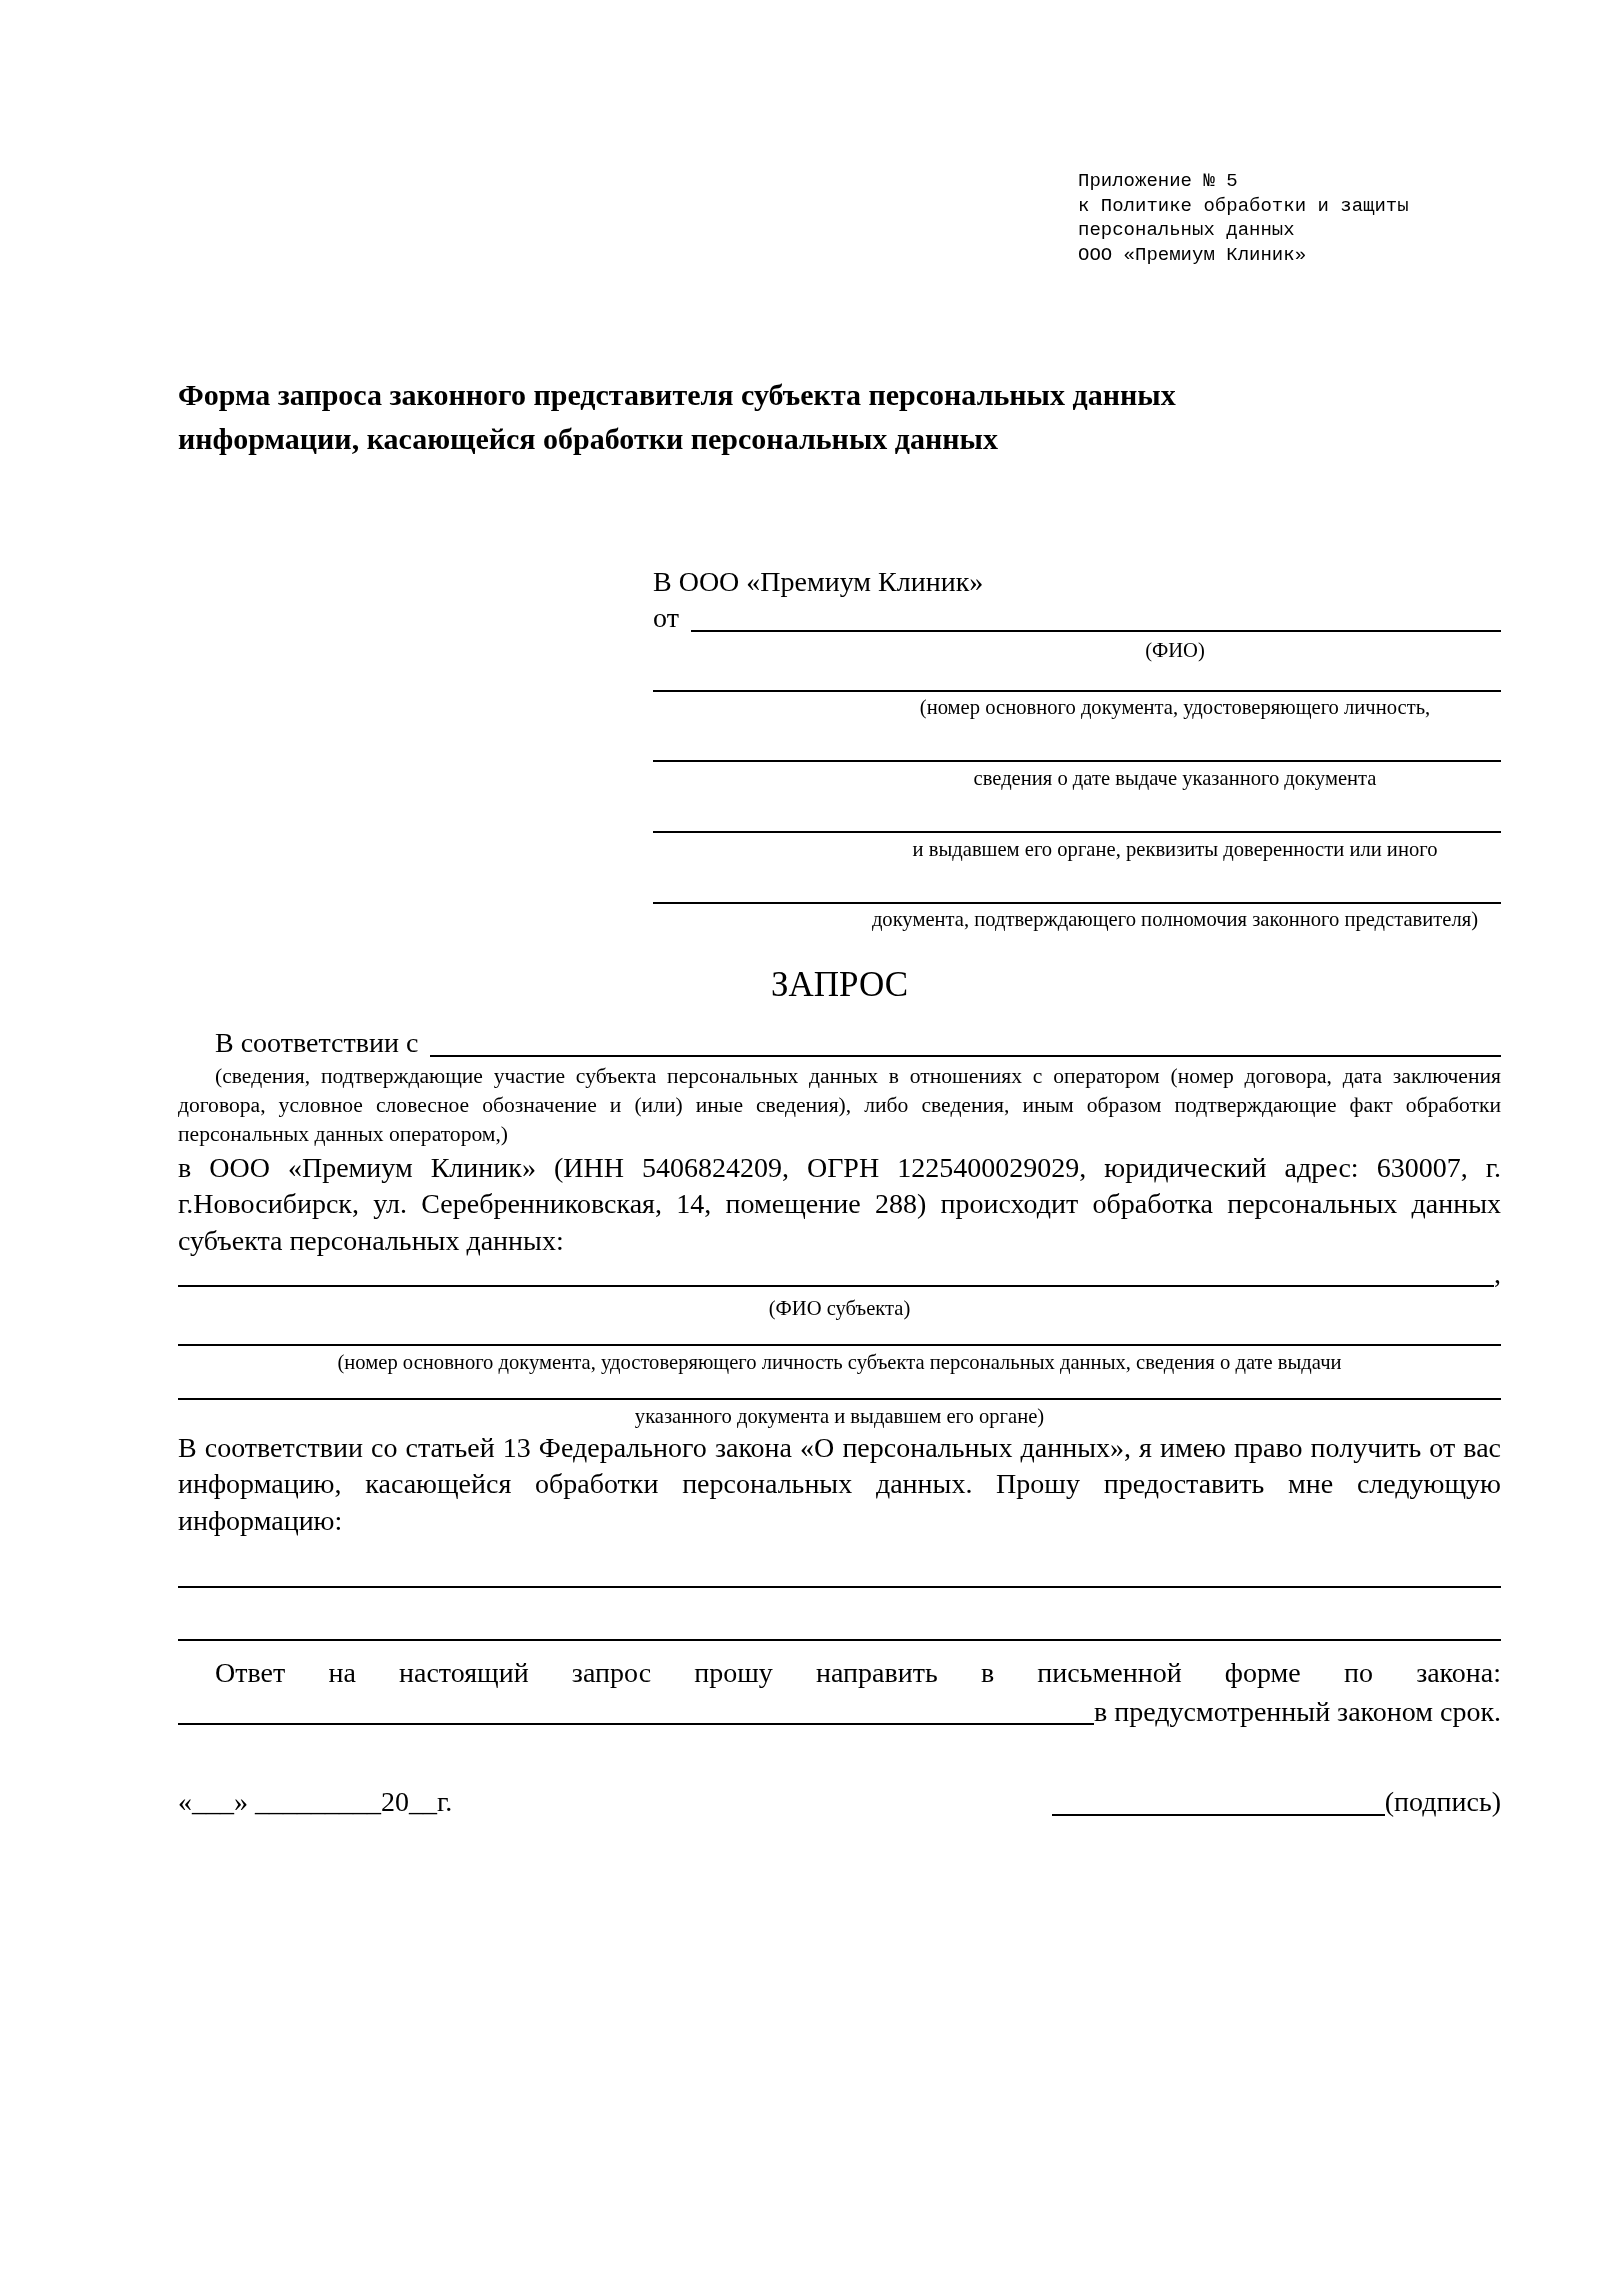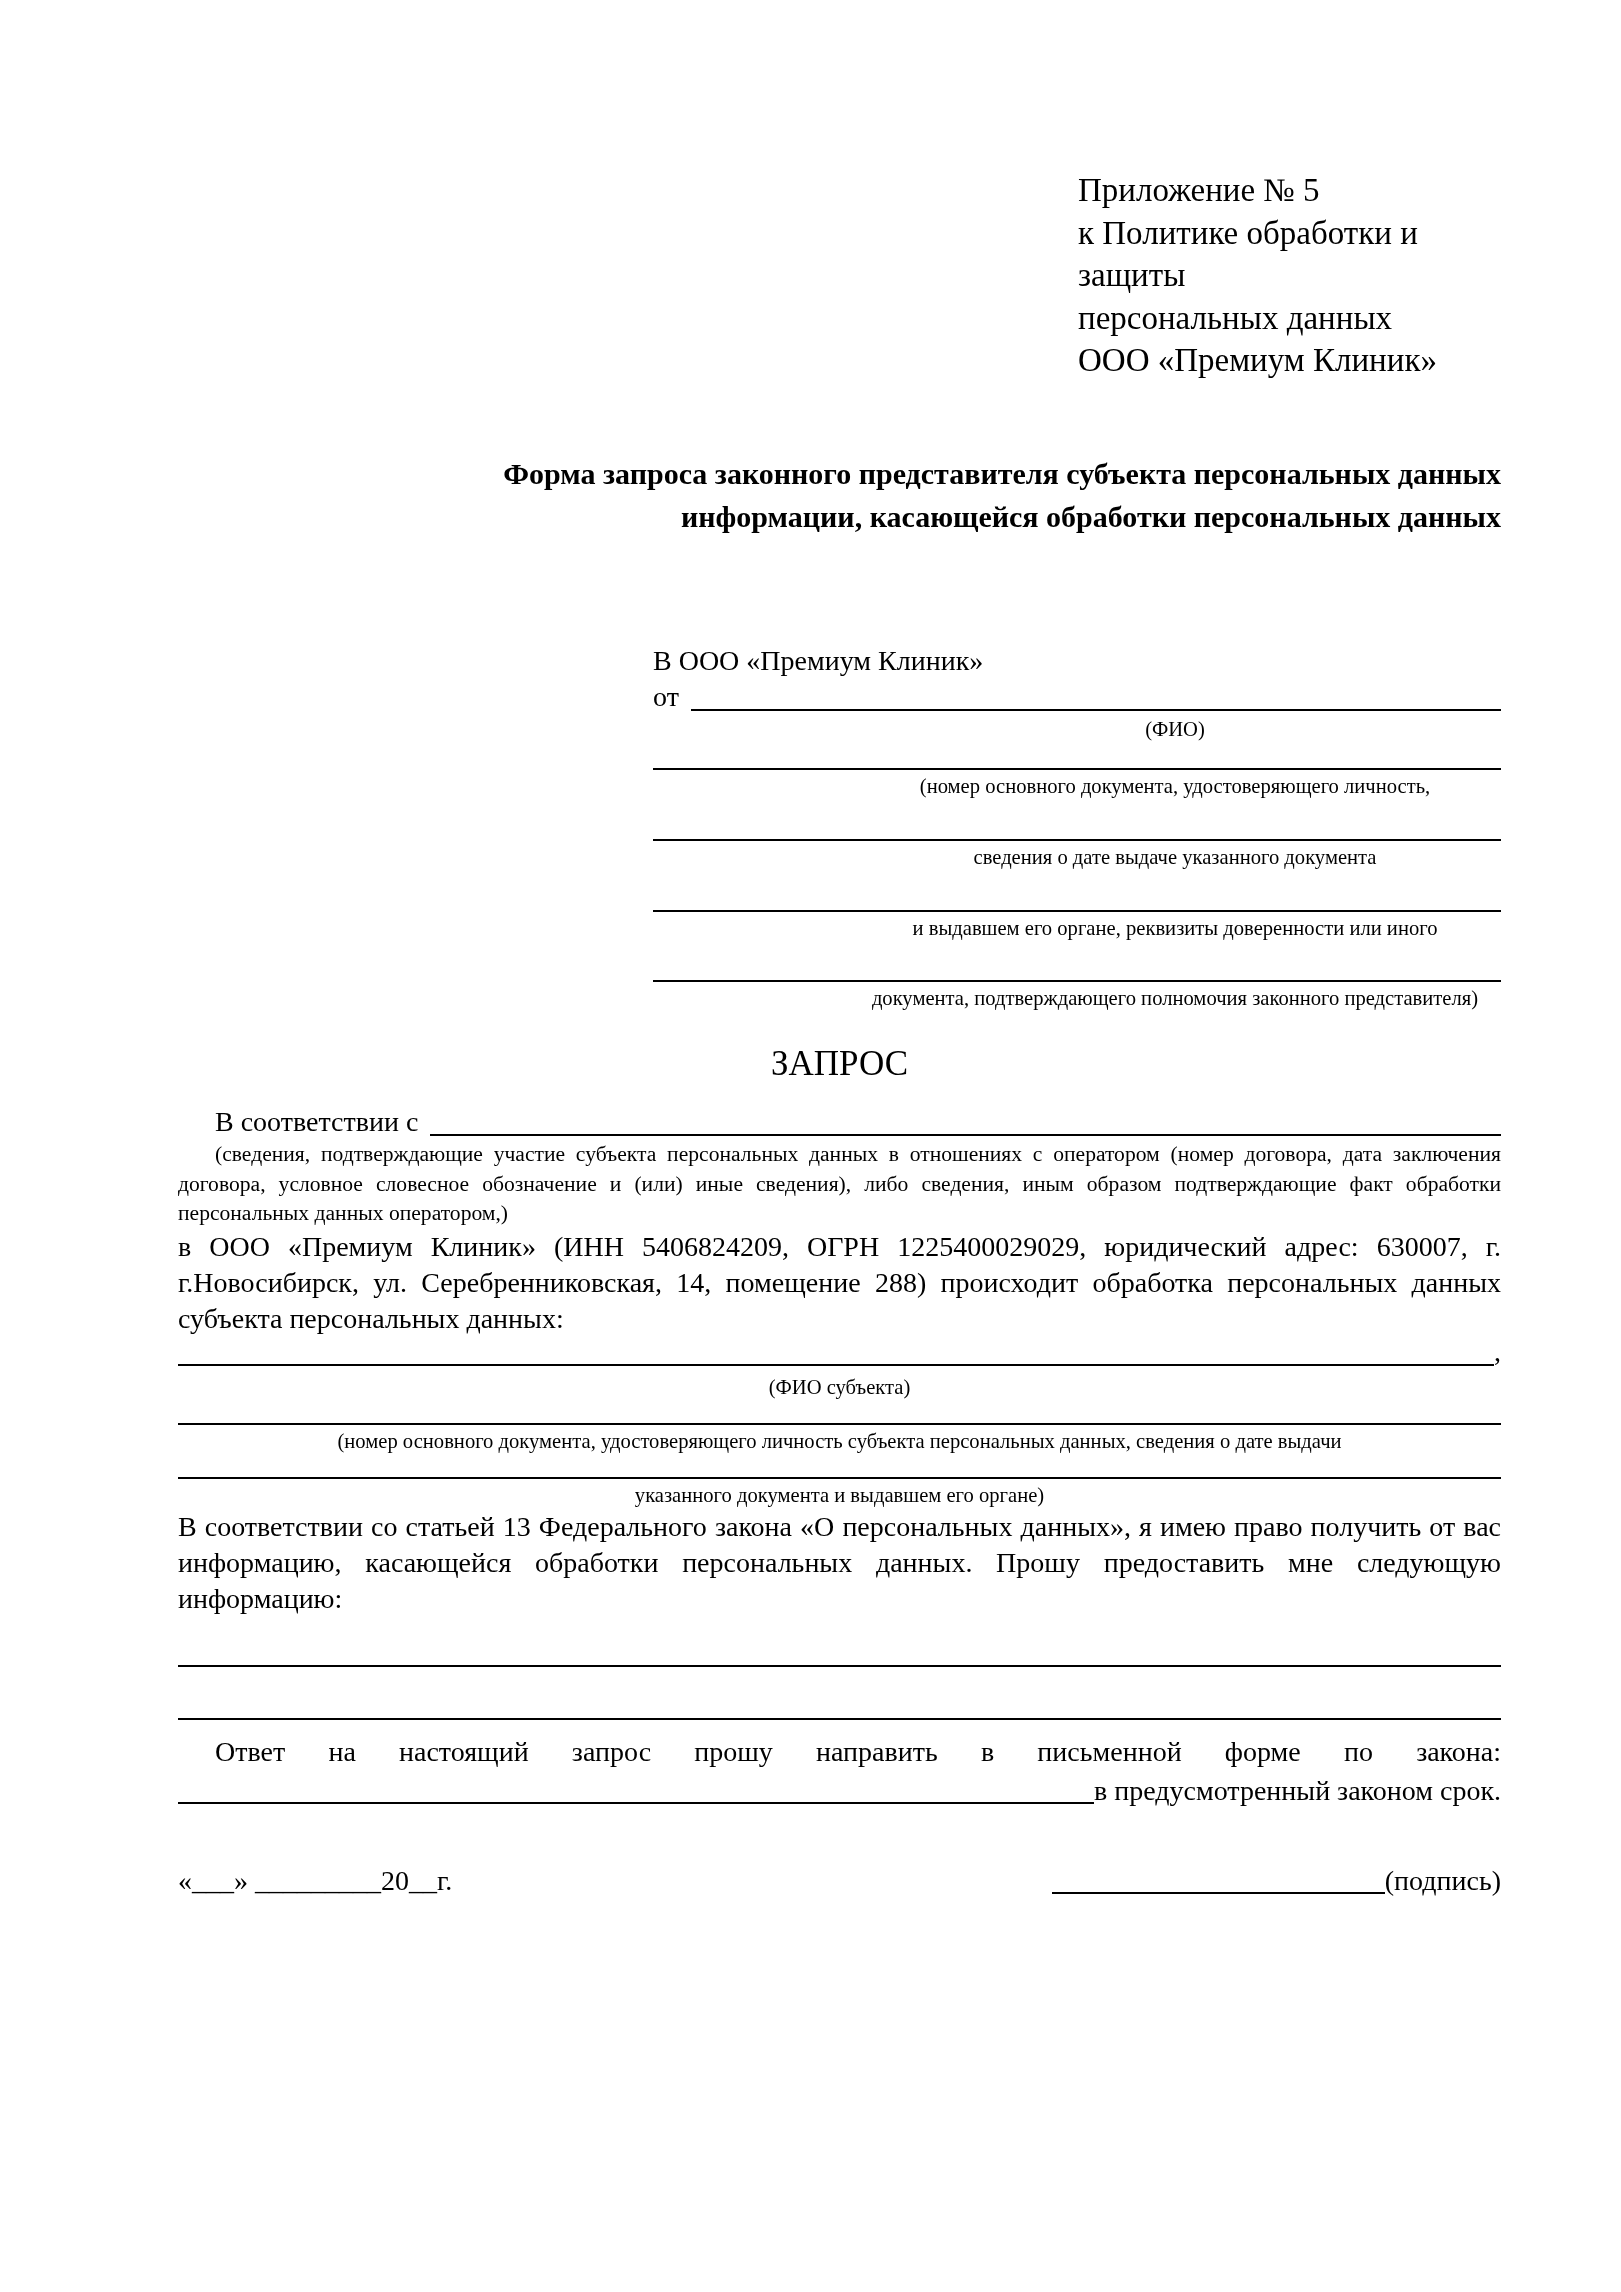--- a/index.html
+++ b/index.html
@@ -10,23 +10,23 @@
     height: 2293px;
     margin: 0 auto;
     background: #ffffff;
     padding: 0 120px 0 178px;
     overflow: hidden;
     font-family: "Liberation Serif", "DejaVu Serif", serif;
     font-size: 28px;
     line-height: 1.3;
   }
   
-  .appendix { margin-top: 169px; margin-left: 900px; font-size: 33px; line-height: 1.29; }
+  .appendix { margin-top: 169px; margin-left: 900px; font-size: 19px; line-height: 1.29; font-family: Liberation Mono, monospace; }
   
-  .title { margin-top: 70px; text-align: right; font-weight: bold; font-size: 30px; line-height: 1.45; }
+  .title { margin-top: 106px; text-align: left; font-weight: bold; font-size: 30px; line-height: 1.45; }
   
   .addr { margin-left: 475px; margin-top: 104px; }
   .row { display: flex; align-items: flex-end; }
   .row .lbl { white-space: nowrap; }
   .fill { flex: 1 1 auto; border-bottom: 2.9px solid #000; margin-bottom: 4.9px; margin-left: 11.8px; }
   .cap { font-size: 20.6px; line-height: 1.3; text-align: center; }
   .addr .cap { padding-left: 196px; }
   .fline  { height: 28px; border-bottom: 2.9px solid #000; }
   .fline2 { height: 41px; border-bottom: 2.9px solid #000; }
   .caption-pad { padding-top: 2.9px; }

